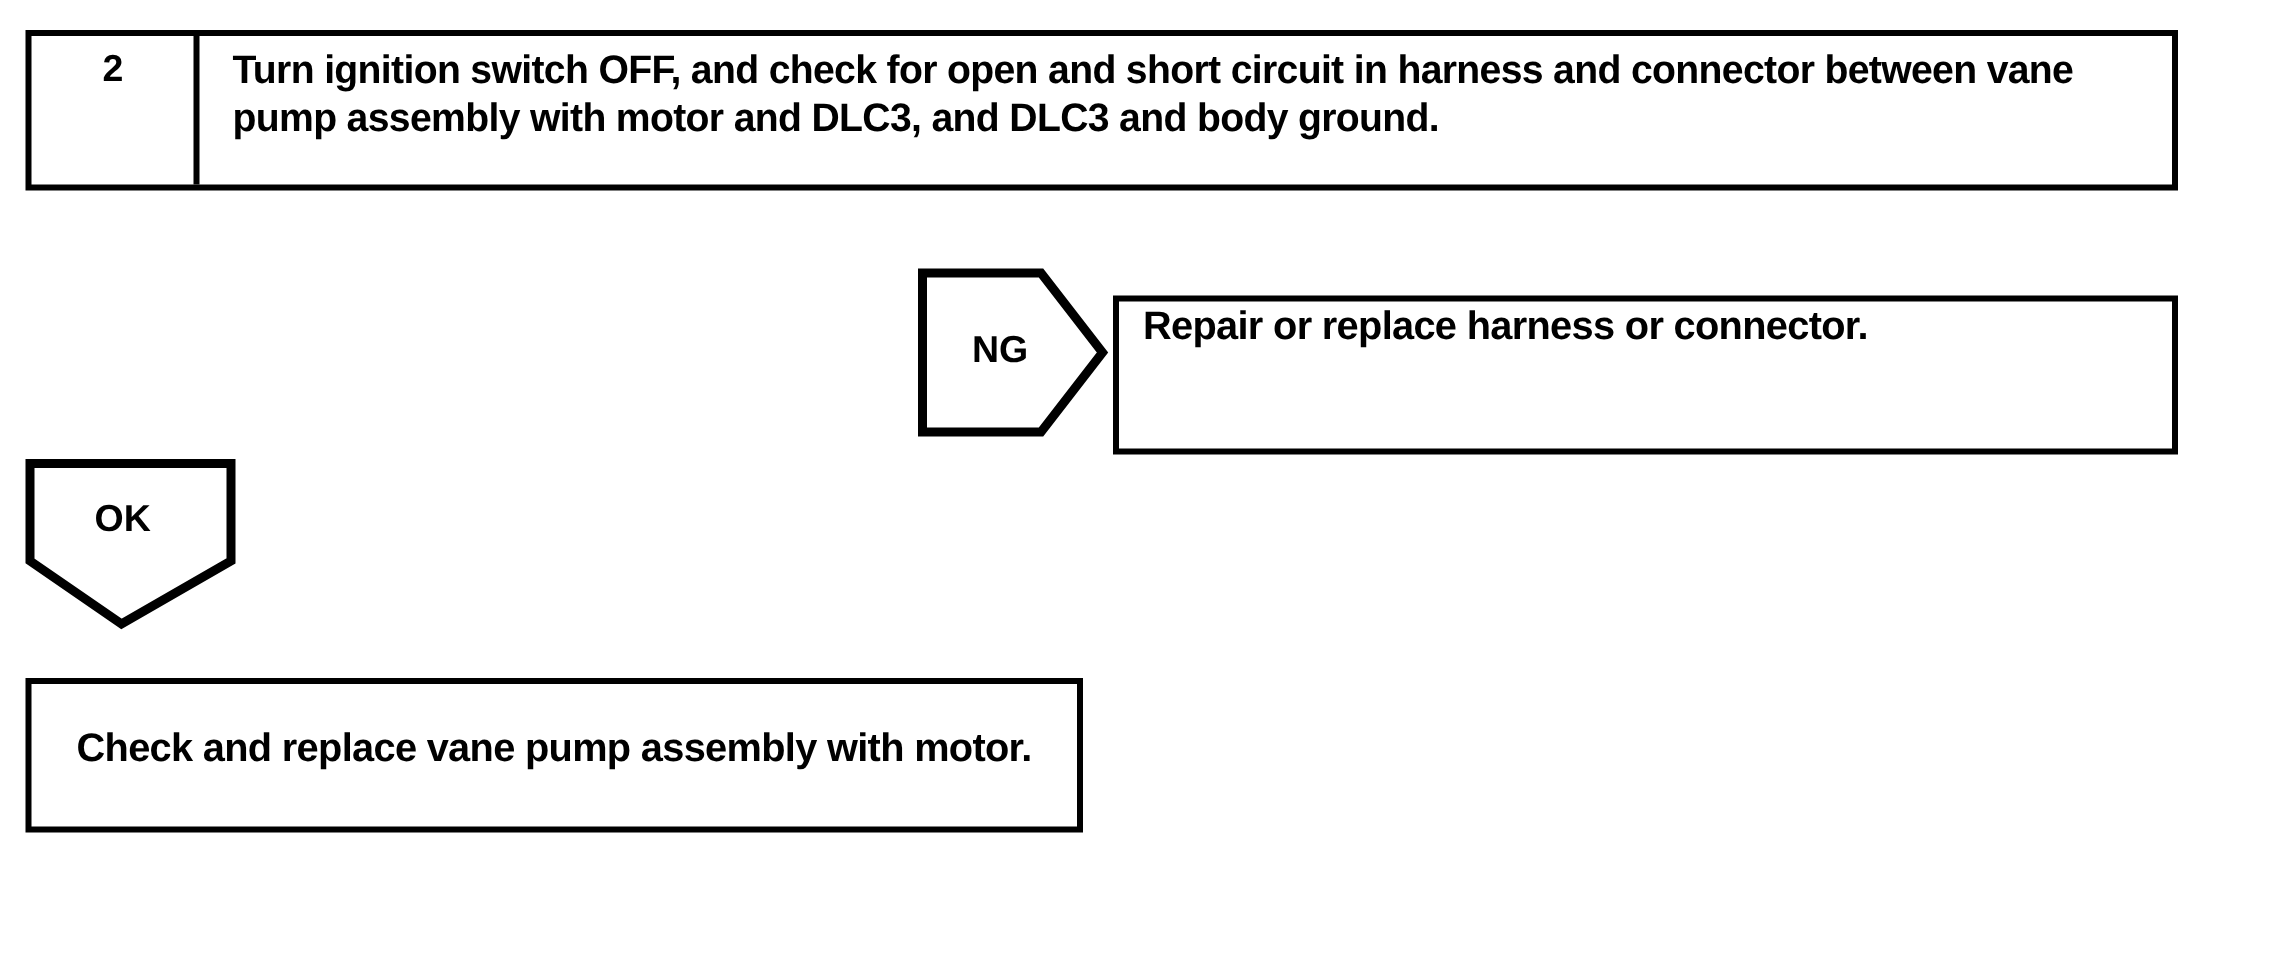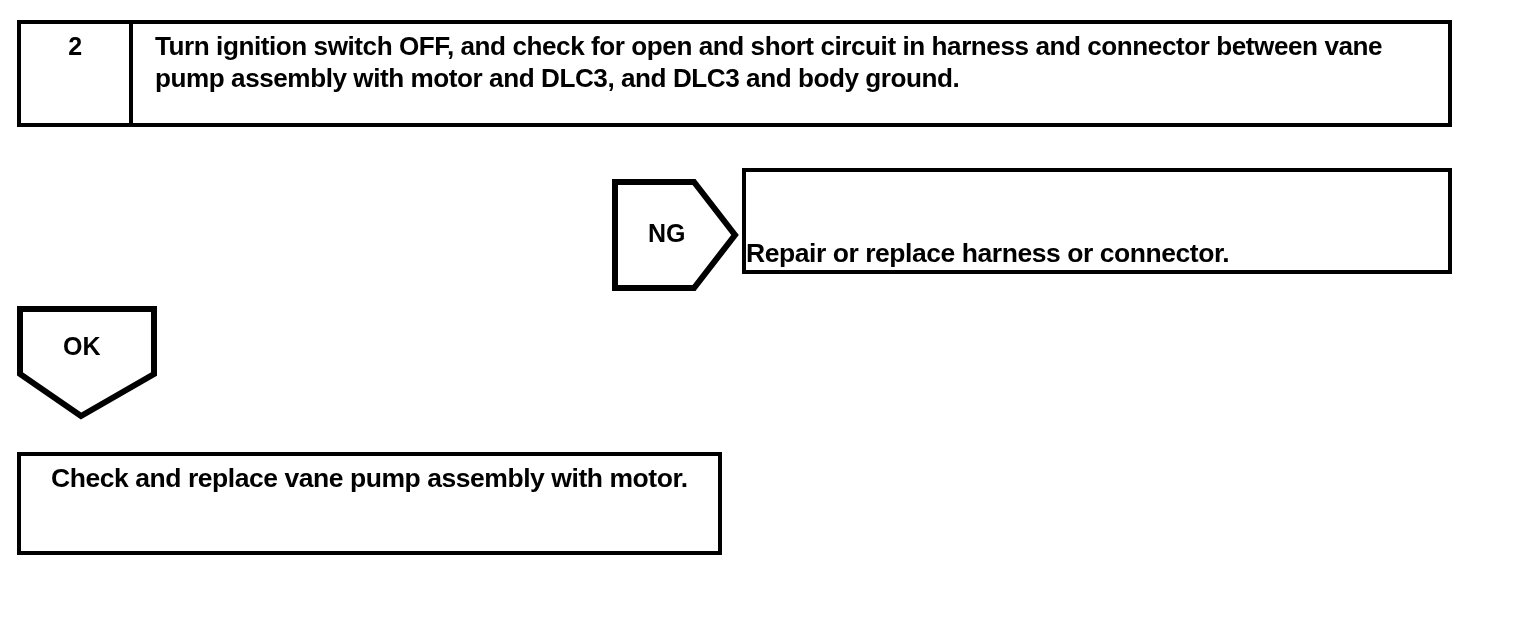--- a/index.html
+++ b/index.html
@@ -71,34 +71,34 @@
   }
   .result-box .box-text {
     font-size: 26.5px;
     font-weight: bold;
     line-height: 33px;
     letter-spacing: -0.45px;
   }
 
   #ng-result-box {
     left: 742px;
-    top: 168px;
+    top: 197px;
     width: 710px;
     height: 106px;
-    padding: 0 0 0 0;
+    padding: 0 0 0 16px;
     display: flex;
-    align-items: flex-end;
+    align-items: flex-start;
   }
 
   #final-action-box {
     left: 17px;
     top: 452px;
     width: 705px;
     height: 103px;
-    padding: 6px 16px 0 30px;
+    padding: 26px 16px 0 30px;
     display: flex;
     align-items: flex-start;
   }
 
   
   .pentagon {
     position: absolute;
   }
   .pentagon svg {
     display: block;

